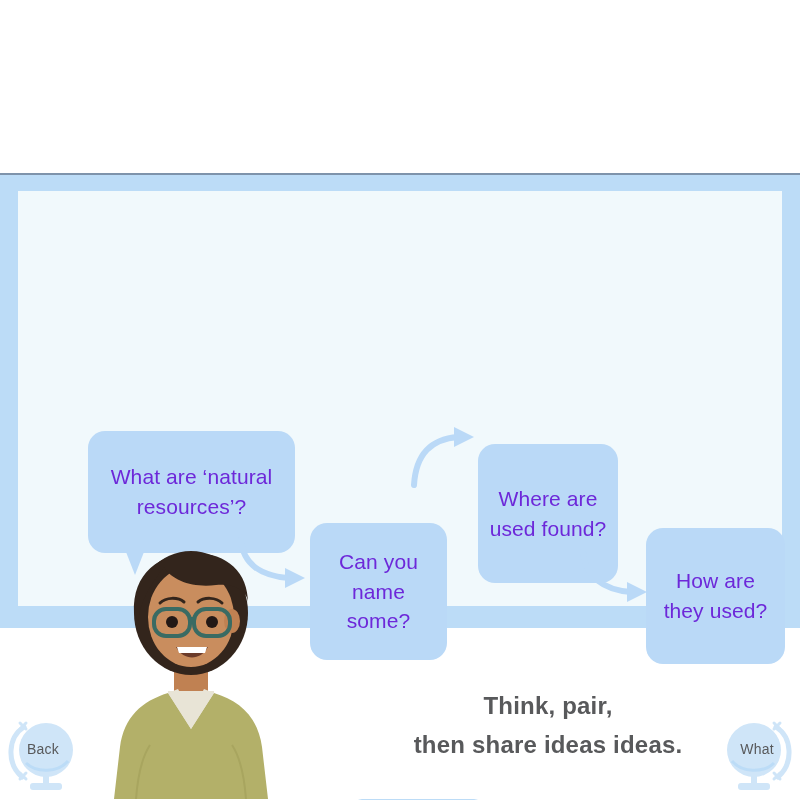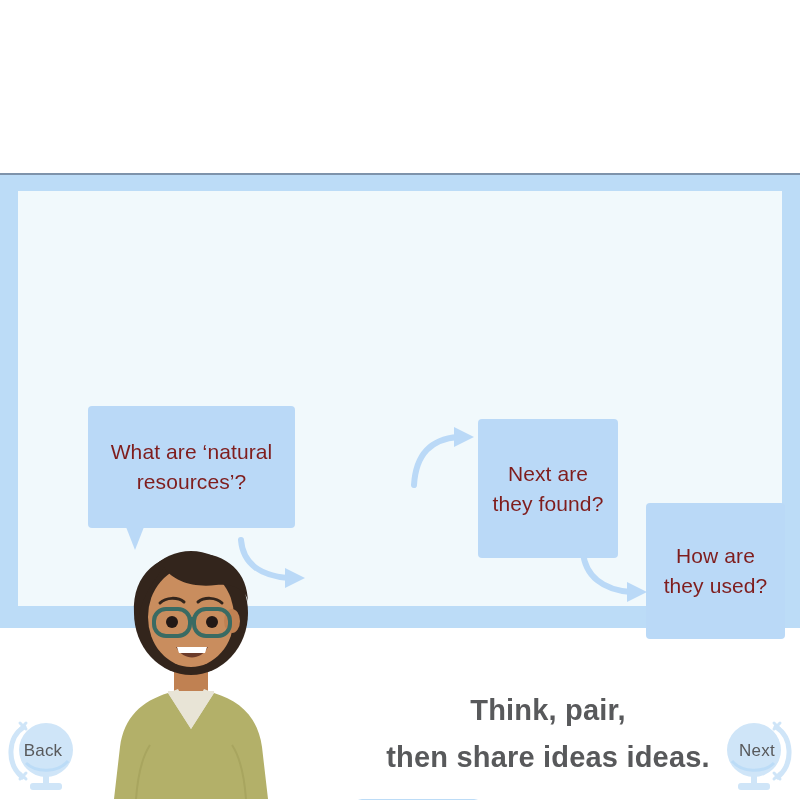--- a/index.html
+++ b/index.html
@@ -31,31 +31,32 @@
     top: 16px;
     right: 18px;
     bottom: 22px;
     background: #f1f9fc;           
   }
 
   
   .bubble {
     position: absolute;
     background: #bad9f7;
-    border-radius: 4px;
-    color: #7f1d1d;
+    border-radius: 17px;
+    color: #6d28d9;
     display: flex;
     align-items: center;
     justify-content: center;
     text-align: center;
     font-size: 21px;
     line-height: 1.42;
     letter-spacing: .1px;
     box-sizing: border-box;
     padding: 6px 10px;
+    margin-top: 25px;
   }
   .bubble .tail {
     position: absolute;
     bottom: -22px;
     left: 38px;
     width: 0;
     height: 0;
     border-left: 9px solid transparent;
     border-right: 9px solid transparent;
     border-top: 23px solid #bad9f7;
@@ -85,41 +86,41 @@
   }
 
   
   #prompt-text {
     position: absolute;
     left: 330px;
     top: 496px;
     width: 400px;
     text-align: center;
     color: #58595b;
-    font-size: 29px;
+    font-size: 24px;
     font-weight: bold;
     line-height: 1.62;
     letter-spacing: .2px;
   }
 
   
   .nav-globe {
     position: absolute;
     width: 82px;
     height: 82px;
   }
   #nav-back { left: 2px;   top: 540px; }
   #nav-next { left: 716px; top: 540px; }
   .nav-label {
     position: absolute;
     width: 100%;
     top: 26px;
     text-align: center;
     color: #58595b;
-    font-size: 17px;
+    font-size: 14px;
     letter-spacing: .2px;
     pointer-events: none;
   }
 
   
   #footer-tab {
     position: absolute;
     left: 335px;
     top: 608px;
     width: 130px;
@@ -135,23 +136,26 @@
 <body>
 
 <div id="slide-area">
   <div id="slide-canvas">
 
     <div class="bubble" id="bubble-what">
       <span>What are ‘natural resources’?</span>
       <span class="tail"></span>
     </div>
 
+    <div class="bubble" id="bubble-name">
+      <span>Can you name some?</span>
+    </div>
 
     <div class="bubble" id="bubble-where">
-      <span>Next are they found?</span>
+      <span>Where are used found?</span>
     </div>
 
     <div class="bubble" id="bubble-how">
       <span>How are they used?</span>
     </div>
 
     <svg class="arrow-svg" id="arrow-1" width="80" height="55" viewBox="0 0 80 55">
       <path d="M8,4 C10,28 28,40 56,42" fill="none" stroke="#bad9f7" stroke-width="6" stroke-linecap="round"></path>
       <path d="M52,32 L72,42 L52,52 Z" fill="#bad9f7"></path>
     </svg>
@@ -231,16 +235,16 @@
   <div class="nav-globe" id="nav-next">
     <svg width="82" height="82" viewBox="0 0 82 82" style="transform:scaleX(-1)">
       <path d="M22,12 C6,22 4,48 20,62" fill="none" stroke="#cfe5f8" stroke-width="5" stroke-linecap="round"></path>
       <path d="M18,8 L24,14 M18,14 L24,8" stroke="#cfe5f8" stroke-width="3" stroke-linecap="round"></path>
       <path d="M18,58 L24,64 M18,64 L24,58" stroke="#cfe5f8" stroke-width="3" stroke-linecap="round"></path>
       <circle cx="44" cy="35" r="27" fill="#cfe5f8"></circle>
       <path d="M24,48 C34,58 56,58 66,46" fill="none" stroke="#bcdcf7" stroke-width="3"></path>
       <rect x="41" y="60" width="6" height="9" fill="#cfe5f8"></rect>
       <rect x="28" y="68" width="32" height="7" rx="3" fill="#cfe5f8"></rect>
     </svg>
-    <div class="nav-label">Next</div>
+    <div class="nav-label">What</div>
   </div>
 
 </div>
 
 </body></html>

